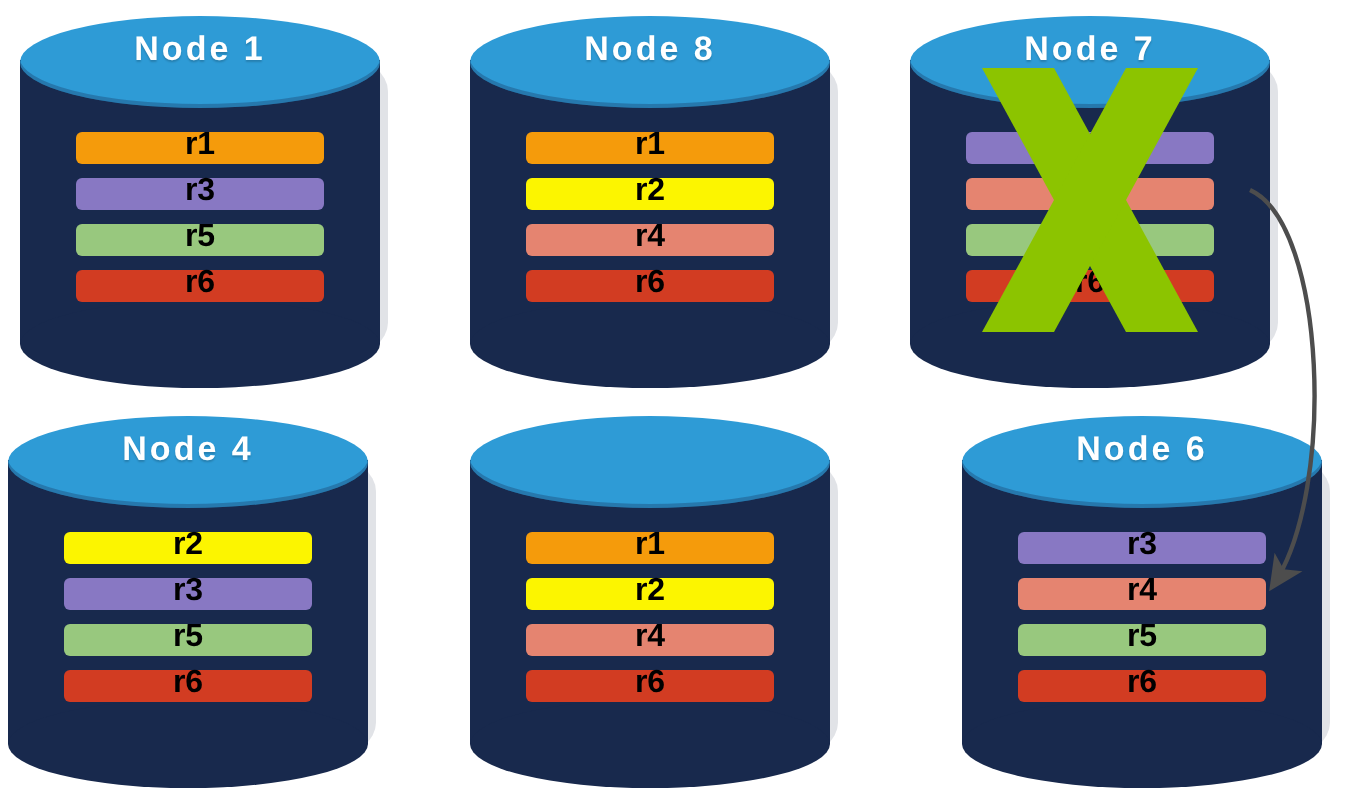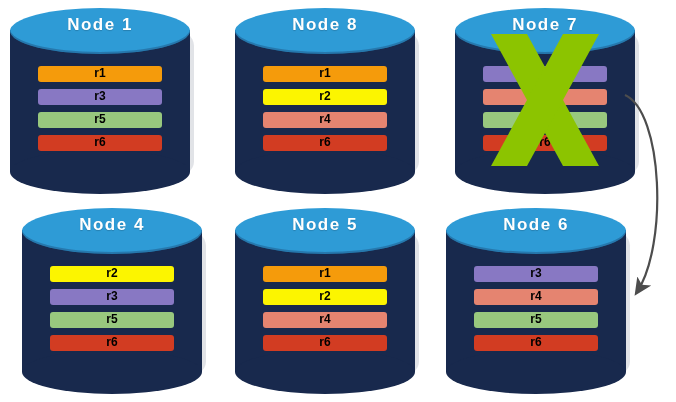--- a/index.html
+++ b/index.html
@@ -51,21 +51,21 @@
     z-index:3;
   }
   .bar{
     position:relative;
     height:16px;margin-bottom:7px;
     border-radius:3px;
     display:flex;align-items:center;justify-content:center;
   }
   .bar:last-child{margin-bottom:0;}
   .bar-label{
-    font-size:12px;font-weight:bold;color:#000000;
+    font-size:16px;font-weight:bold;color:#000000;
     line-height:1;position:relative;top:-1px;
   }
 
   
   .fail-x{
     position:absolute;left:10px;top:18px;width:160px;height:155px;
     z-index:6;pointer-events:none;
   }
 
   
@@ -139,21 +139,21 @@
         </div>
         <div class="bar" style="background:#D23C22;">
           <span class="bar-label">r6</span>
         </div>
       </div>
       <div class="fail-x"><svg viewBox="0 0 160 155" xmlns="http://www.w3.org/2000/svg">
           <path d="M26 8 L62 8 L134 140 L98 140 Z" fill="#8CC400"></path>
           <path d="M98 8 L134 8 L62 140 L26 140 Z" fill="#8CC400"></path>
         </svg></div>
     </div>
-    <div class="node" style="left: 22px; top: 208px;">
+    <div class="node" style="left: 4px; top: 208px;">
       <div class="cyl-shadow"></div>
       <div class="cyl-body"></div>
       <div class="cyl-bottom"></div>
       <div class="cyl-top"></div>
       <div class="cyl-top-edge"></div>
       <div class="node-title">Node 4</div>
       <div class="bars">
         <div class="bar" style="background:#FCF500;">
           <span class="bar-label">r2</span>
         </div>
@@ -167,37 +167,36 @@
           <span class="bar-label">r6</span>
         </div>
       </div>
     </div>
     <div class="node" style="left: 235px; top: 208px;">
       <div class="cyl-shadow"></div>
       <div class="cyl-body"></div>
       <div class="cyl-bottom"></div>
       <div class="cyl-top"></div>
       <div class="cyl-top-edge"></div>
-      <div class="node-title">Node 5</div>
       <div class="bars">
         <div class="bar" style="background:#F59B0B;">
           <span class="bar-label">r1</span>
         </div>
         <div class="bar" style="background:#FCF500;">
           <span class="bar-label">r2</span>
         </div>
         <div class="bar" style="background:#E58470;">
           <span class="bar-label">r4</span>
         </div>
         <div class="bar" style="background:#D23C22;">
           <span class="bar-label">r6</span>
         </div>
       </div>
     </div>
-    <div class="node" style="left: 446px; top: 208px;">
+    <div class="node" style="left: 481px; top: 208px;">
       <div class="cyl-shadow"></div>
       <div class="cyl-body"></div>
       <div class="cyl-bottom"></div>
       <div class="cyl-top"></div>
       <div class="cyl-top-edge"></div>
       <div class="node-title">Node 6</div>
       <div class="bars">
         <div class="bar" style="background:#8878C3;">
           <span class="bar-label">r3</span>
         </div>

